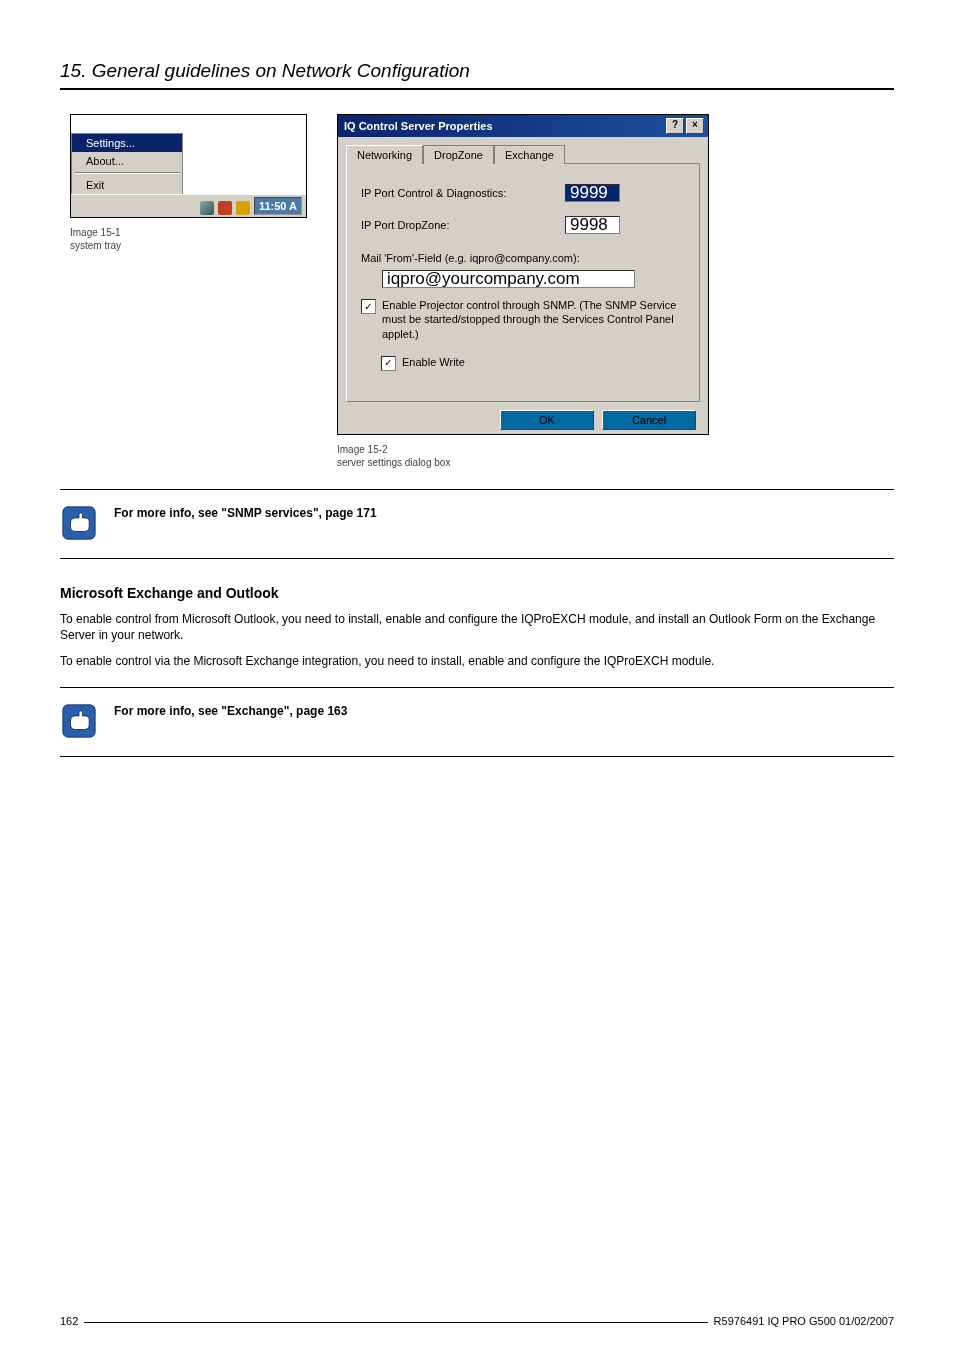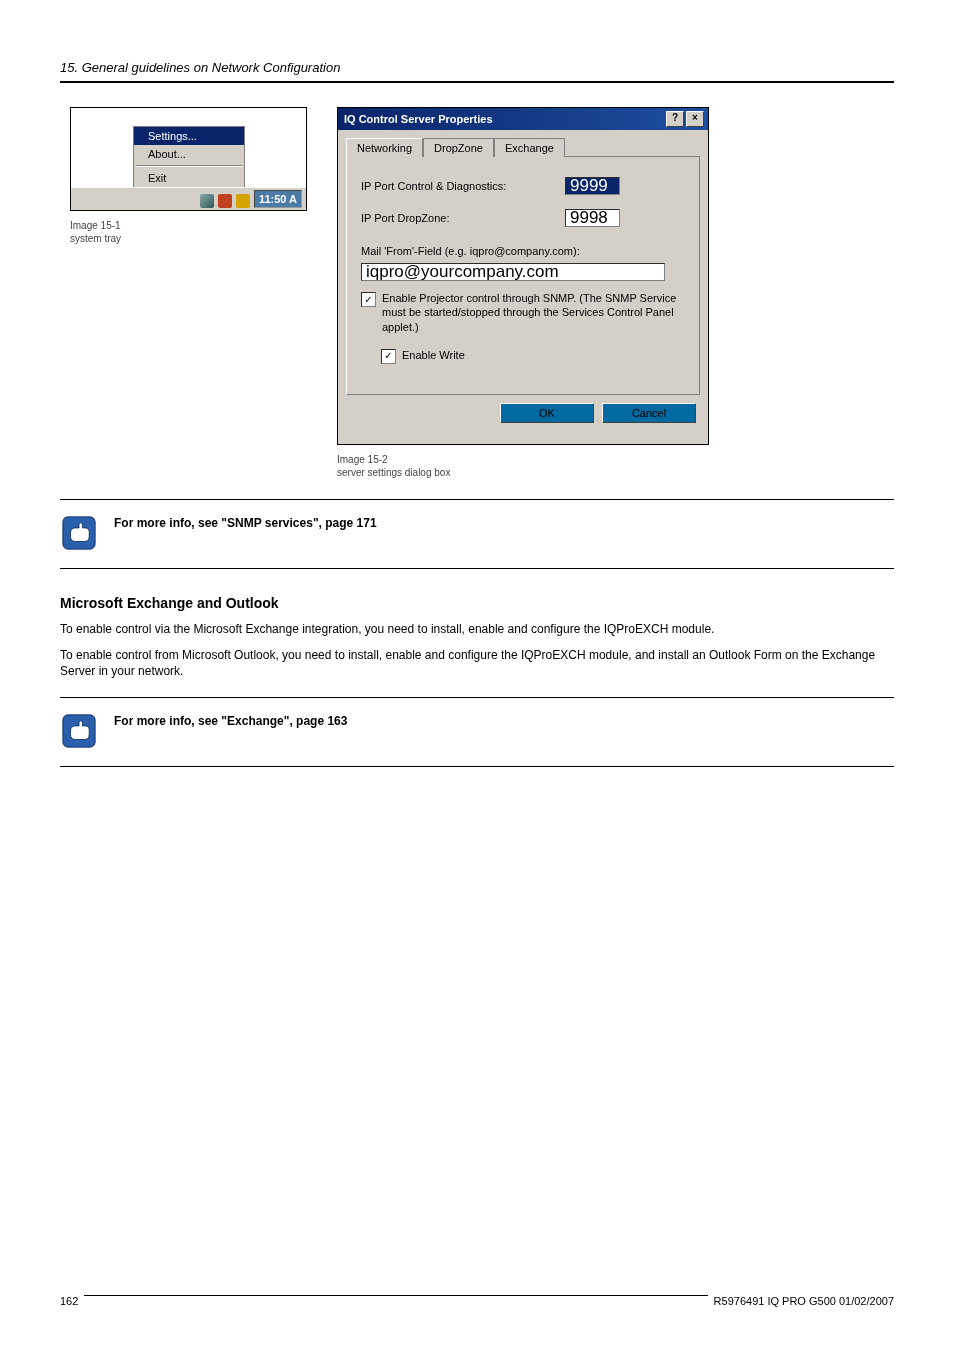--- a/index.html
+++ b/index.html
@@ -9,21 +9,21 @@
     background: #fff;
     width: 954px;
   }
   .page {
     padding: 60px 60px 40px 60px;
     box-sizing: border-box;
     width: 954px;
   }
   .header-title {
     font-style: italic;
-    font-size: 13px;
+    font-size: 19px;
     margin-bottom: 6px;
   }
   .header-rule {
     border: none;
     border-top: 2px solid #000;
     margin: 0 0 24px 0;
   }
   .figures-row {
     display: flex;
     gap: 30px;
@@ -43,21 +43,20 @@
   
   .systray-wrap {
     border: 1px solid #000;
     background: #fff;
     width: 235px;
   }
   .systray-inner {
     padding: 18px 0 0 0;
   }
   .ctx-menu {
-    margin-left: 62px;
     margin-right: 18px;
     border: 1px solid #808080;
     background: #d4d0c8;
     font-size: 11px;
     width: 110px;
   }
   .ctx-item {
     padding: 3px 10px 3px 14px;
     cursor: default;
   }
@@ -123,21 +122,21 @@
     border-right-color: #404040;
     border-bottom-color: #404040;
     color: #000;
     font-size: 10px;
     font-weight: bold;
     text-align: center;
     line-height: 12px;
     cursor: default;
   }
   .dlg-body {
-    padding: 8px 8px 17px 8px;
+    padding: 8px 8px 0 8px;
   }
   .tabs-row {
     display: flex;
     border-bottom: 1px solid #808080;
     margin-bottom: 0;
   }
   .tab {
     padding: 3px 10px;
     border: 1px solid #808080;
     border-bottom: none;
@@ -171,21 +170,21 @@
     border: 1px inset #808080;
     background: #fff;
     padding: 2px 4px;
     height: 18px;
     box-sizing: border-box;
     font-size: 17px;
     font-family: inherit;
   }
   .text-input.port { width: 55px; text-align: left; }
   .text-input.sel { background: #0a246a; color: #fff; }
-  .text-input.full { width: 304px; }
+  .text-input.full { width: 253px; margin-left: 21px; }
   .chk-row {
     display: flex;
     align-items: flex-start;
     gap: 6px;
     margin: 10px 0 4px 0;
   }
   .chk-row.indent { margin-left: 20px; margin-top: 14px; margin-bottom: 18px; }
   .win-chk {
     width: 13px; height: 13px;
     border: 1px inset #808080;
@@ -241,22 +240,23 @@
   }
   p.body {
     font-size: 12px;
     margin: 0 0 10px 0;
     line-height: 1.35;
   }
 
   .footer {
     position: absolute;
     left: 60px; right: 60px;
-    bottom: 44px;
-    display: flex;
+    bottom: 24px;
+    display: flex;
+    align-items: flex-end;
     font-size: 11px;
   }
   .footer-line {
     flex: 1;
     border-top: 1px solid #000;
     margin: 0 6px 4px 6px;
   }
   .page-wrap { position: relative; min-height: 1351px; }
 </style>
 </head>
@@ -342,22 +342,22 @@
 
   <div class="note">
     <svg class="note-icon" viewBox="0 0 40 40">
       <rect x="1" y="1" width="38" height="38" rx="6" fill="#2a5fab" stroke="#0a2a60"></rect>
       <path d="M10 20 q0 -6 6 -6 h4 v-4 q0 -2 2 -2 t2 2 v4 h4 q4 0 4 4 v6 q0 6 -6 6 h-10 q-6 0 -6 -6 z" fill="#fff" stroke="#0a2a60"></path>
     </svg>
     <div class="note-text">For more info, see "SNMP services", page 171</div>
   </div>
 
   <h2 class="section">Microsoft Exchange and Outlook</h2>
+  <p class="body">To enable control from Microsoft Outlook, you need to install, enable and configure the IQProEXCH module, and install an Outlook Form on the Exchange Server in your network.</p>
   <p class="body">To enable control via the Microsoft Exchange integration, you need to install, enable and configure the IQProEXCH module.</p>
-  <p class="body">To enable control from Microsoft Outlook, you need to install, enable and configure the IQProEXCH module, and install an Outlook Form on the Exchange Server in your network.</p>
 
   <div class="note">
     <svg class="note-icon" viewBox="0 0 40 40">
       <rect x="1" y="1" width="38" height="38" rx="6" fill="#2a5fab" stroke="#0a2a60"></rect>
       <path d="M10 20 q0 -6 6 -6 h4 v-4 q0 -2 2 -2 t2 2 v4 h4 q4 0 4 4 v6 q0 6 -6 6 h-10 q-6 0 -6 -6 z" fill="#fff" stroke="#0a2a60"></path>
     </svg>
     <div class="note-text">For more info, see "Exchange", page 163</div>
   </div>
 
 </div>

